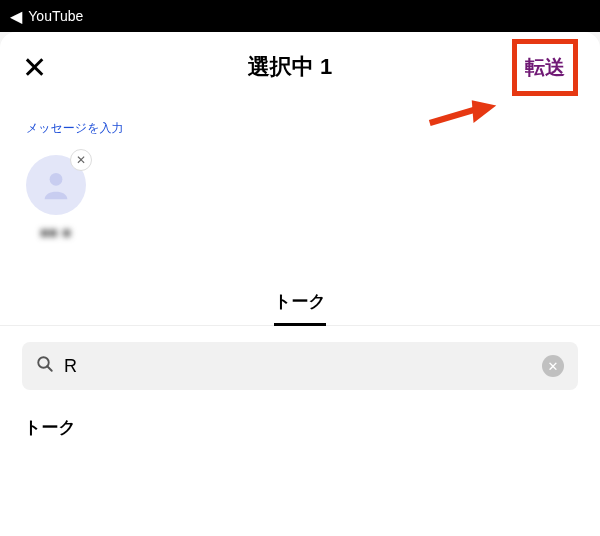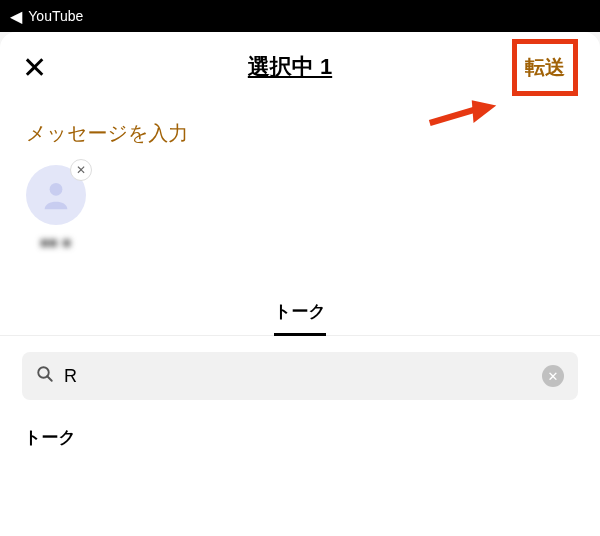--- a/index.html
+++ b/index.html
@@ -50,51 +50,50 @@
       color: #000;
       cursor: pointer;
       width: 60px;
     }
     .title {
       font-size: 22px;
       font-weight: 700;
       color: #000;
       flex: 1;
       text-align: center;
-      text-decoration: underline;
     }
     .forward-btn-wrap {
       width: 80px;
       display: flex;
       justify-content: flex-end;
     }
     .forward-highlight {
       border: 5px solid #e63812;
       padding: 10px 8px;
     }
     .forward-btn {
-      color: #a16207;
+      color: #701a75;
       font-size: 20px;
       font-weight: 600;
       cursor: pointer;
     }
     .annotation-arrow {
       position: absolute;
       top: 66px;
       left: 428px;
       pointer-events: none;
     }
     .annotation-arrow svg {
       width: 70px;
       height: 36px;
     }
     .message-input {
       padding: 18px 26px 10px;
-      color: #a16207;
-      font-size: 20px;
+      color: #1d4ed8;
+      font-size: 12px;
     }
     .selected-items {
       padding: 8px 26px;
     }
     .selected-item {
       display: inline-flex;
       flex-direction: column;
       align-items: center;
       position: relative;
     }

